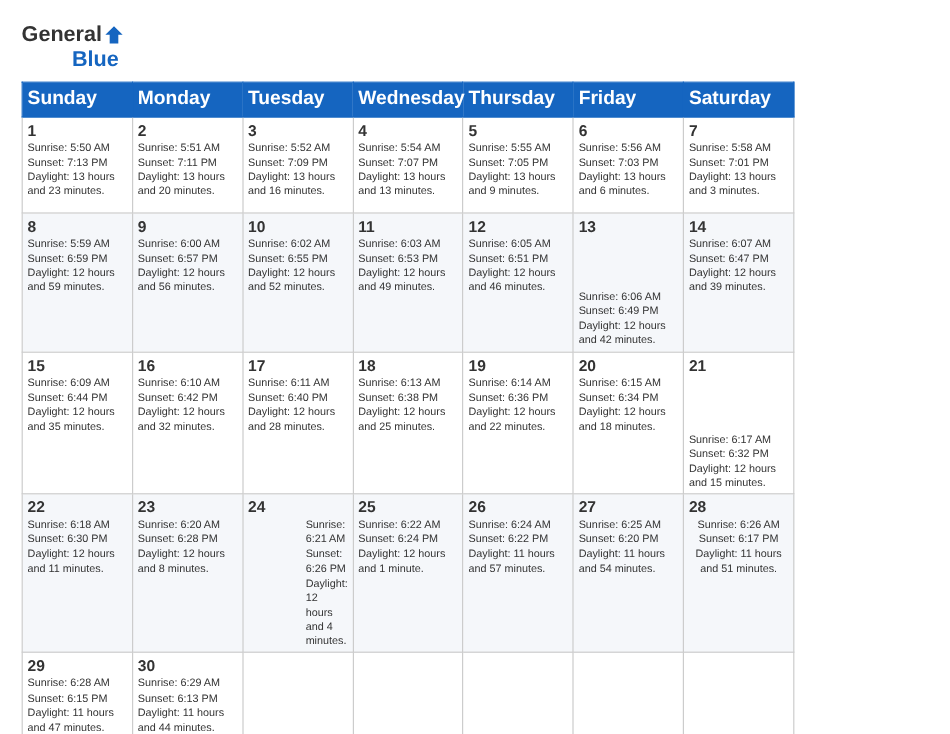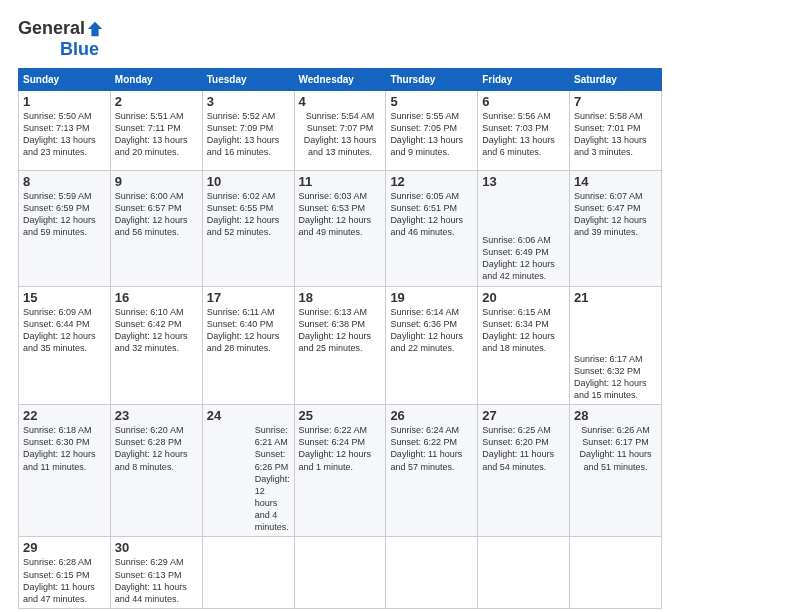--- a/index.html
+++ b/index.html
@@ -61,21 +61,21 @@
       color: #555;
     }
     .calendar {
       width: 100%;
       border-collapse: collapse;
       table-layout: fixed;
     }
     .calendar th {
       background: #1565c0;
       color: #fff;
-      font-size: 10px;
+      font-size: 16px;
       font-weight: bold;
       padding: 5px 4px;
       text-align: left;
       border: 1px solid #1565c0;
     }
     .calendar td {
       vertical-align: top;
       border: 1px solid #ccc;
       padding: 3px 4px;
       font-size: 9.5px;
@@ -156,21 +156,21 @@
           </td>
           <td>
             <span class="day-num">3</span>
             <div class="day-info" style="white-space: pre-line;">Sunrise: 5:52 AM
 Sunset: 7:09 PM
 Daylight: 13 hours
 and 16 minutes.</div>
           </td>
           <td>
             <span class="day-num">4</span>
-            <div class="day-info" style="white-space: pre-line; text-align: center;">Sunrise: 5:54 AM
+            <div class="day-info" style="white-space: pre-line;">Sunrise: 5:54 AM
 Sunset: 7:07 PM
 Daylight: 13 hours
 and 13 minutes.</div>
           </td>
           <td>
             <span class="day-num">5</span>
             <div class="day-info" style="white-space: pre-line;">Sunrise: 5:55 AM
 Sunset: 7:05 PM
 Daylight: 13 hours
 and 9 minutes.</div>

